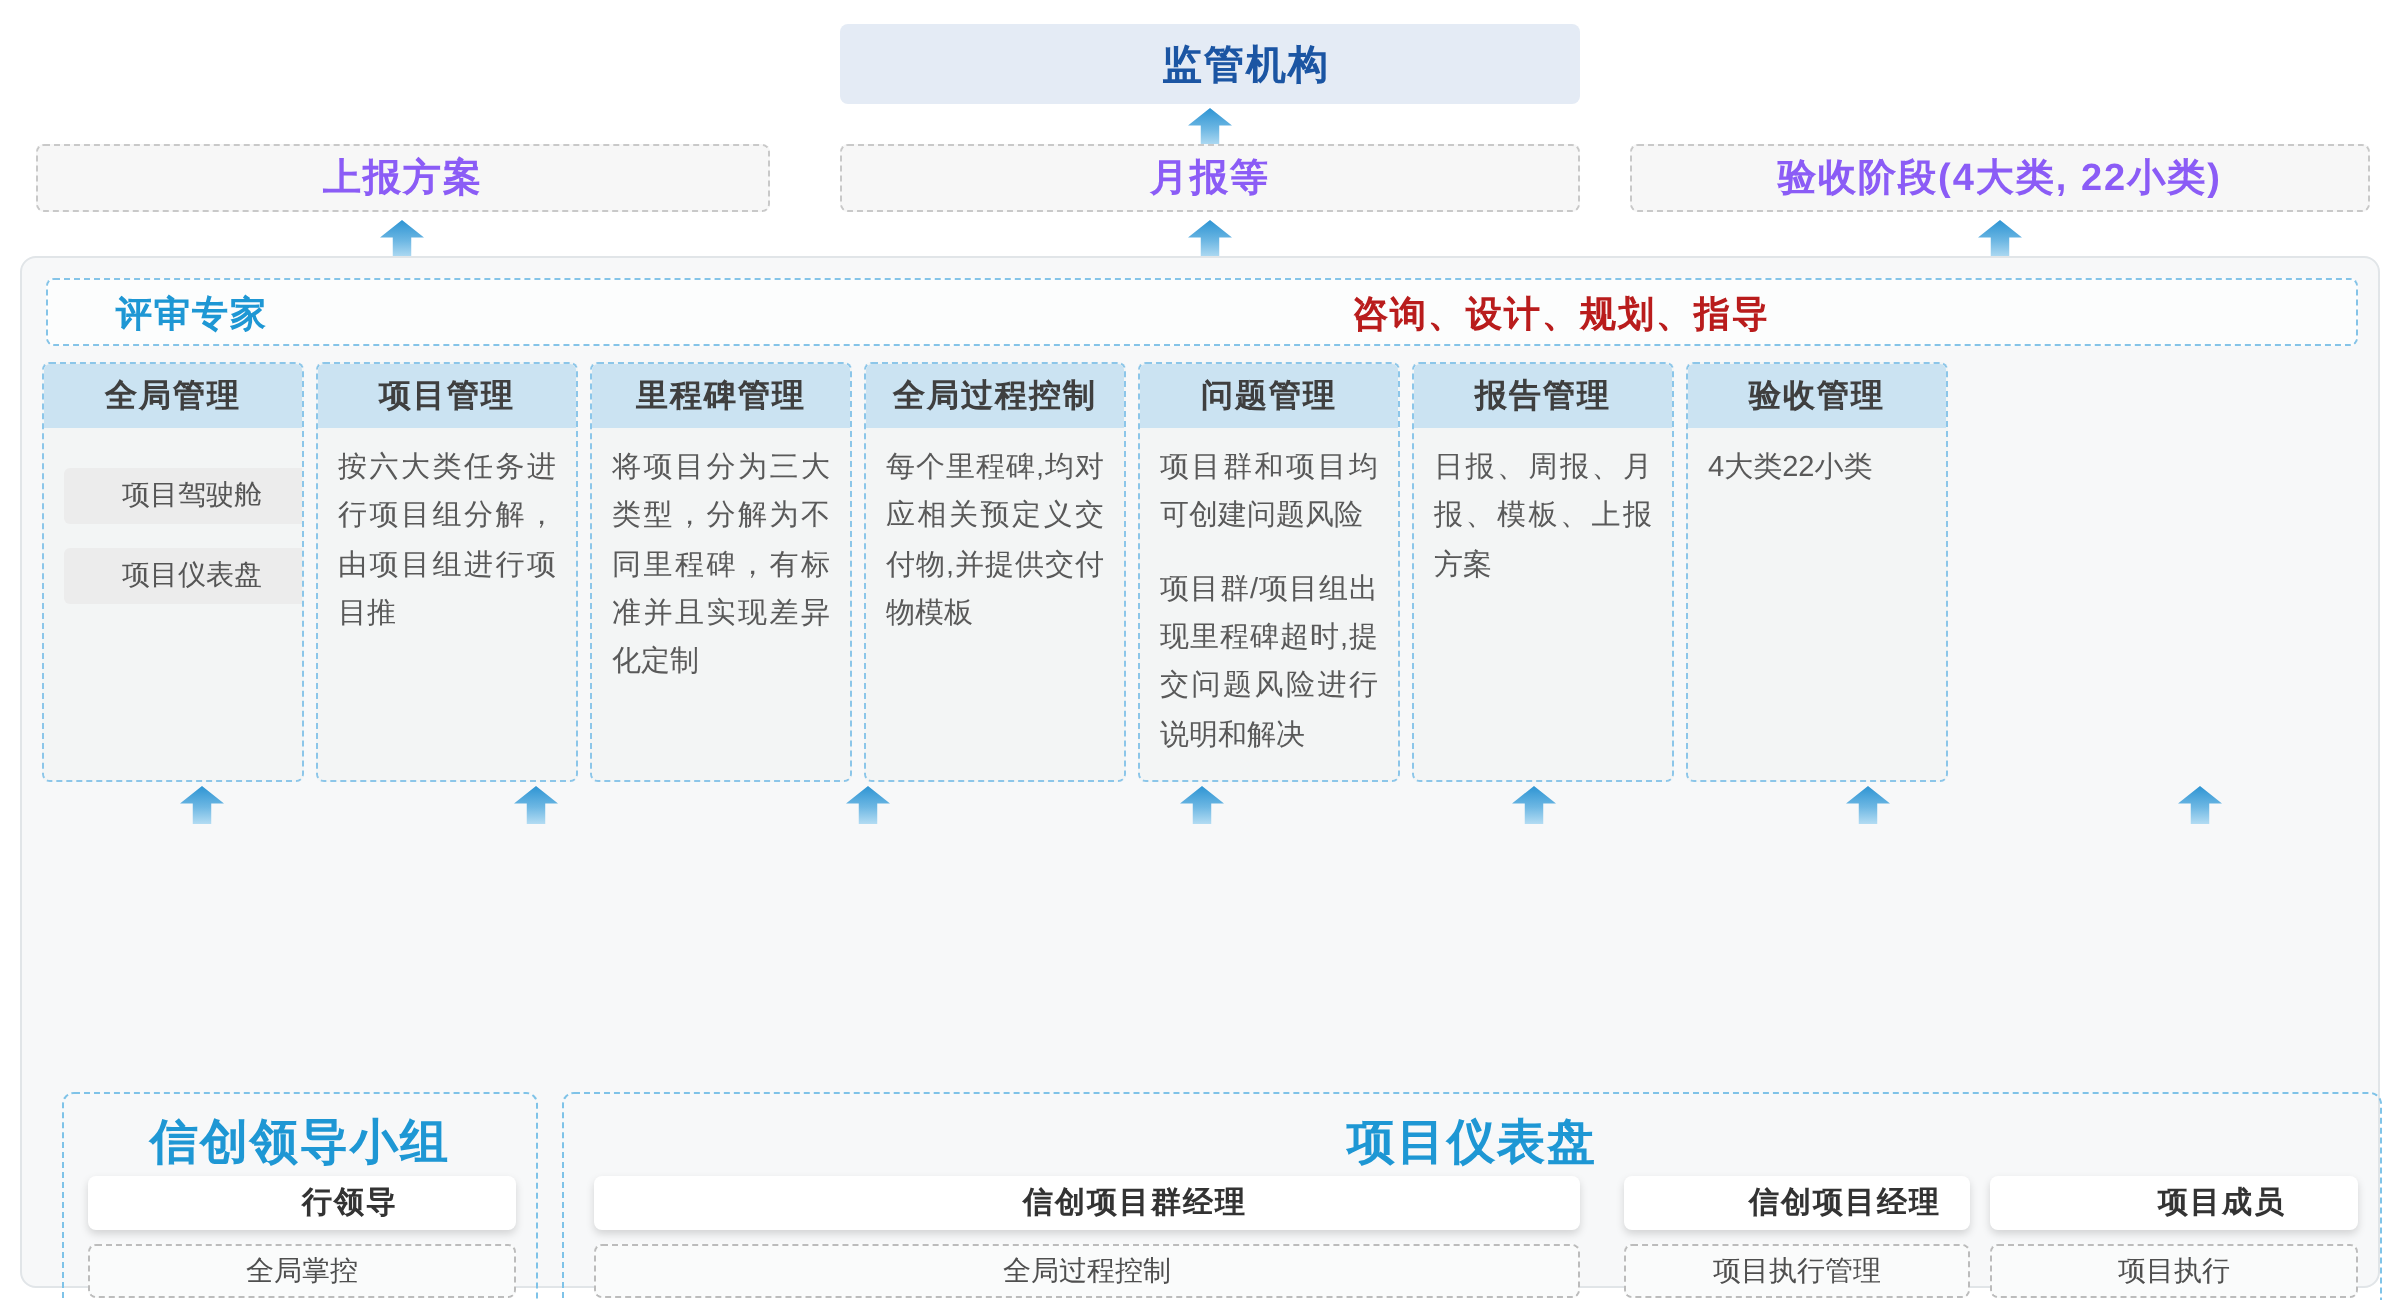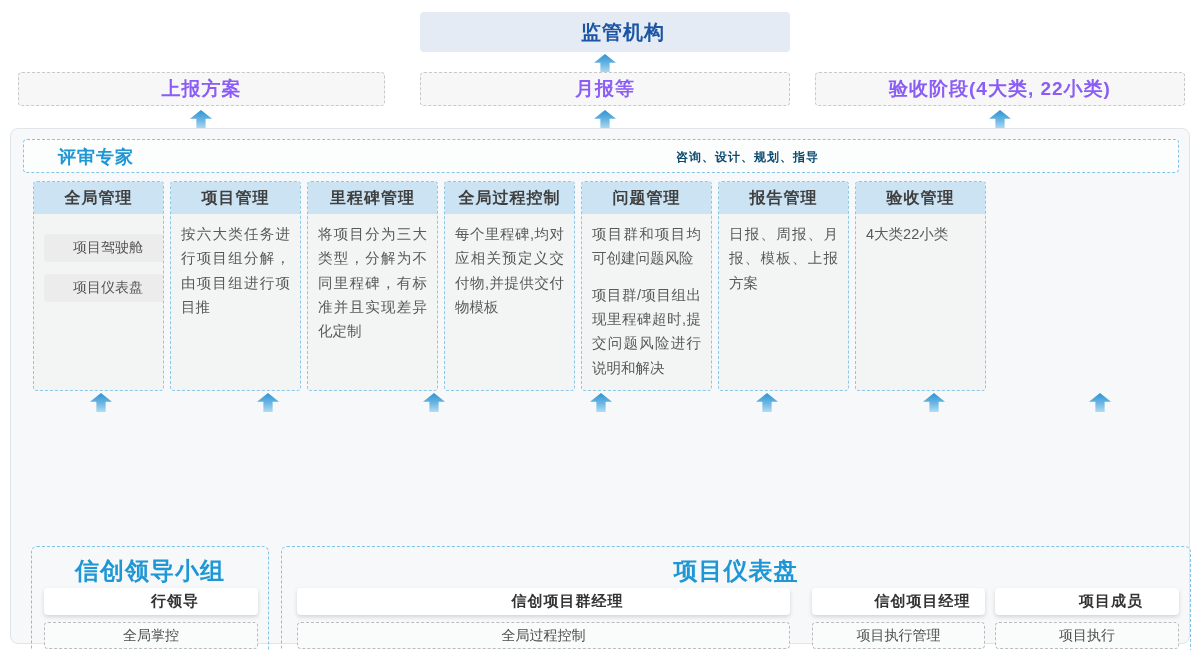--- a/index.html
+++ b/index.html
@@ -41,26 +41,26 @@
   .panel-header {
     position: absolute; left: 12px; top: 10px; width: 1156px; height: 34px;
     background: #fcfdfd; border: 1px dashed #85c4e8; border-radius: 4px;
   }
   .panel-header .left-title {
     position: absolute; left: 34px; top: 0; height: 34px; display: flex; align-items: center;
     font-size: 18px; font-weight: bold; color: #1e97d4; letter-spacing: 1px;
   }
   .panel-header .right-title {
     position: absolute; left: 56.5%; top: 0; height: 34px; display: flex; align-items: center;
-    font-size: 12px; font-weight: bold; color: #0c4a6e; letter-spacing: 1px;
+    font-size: 18px; font-weight: bold; color: #b91c1c; letter-spacing: 1px;
   }
 
   
   .columns {
-    position: absolute; left: 22px; top: 52px; width: 953px; height: 210px;
+    position: absolute; left: 10px; top: 52px; width: 953px; height: 210px;
     display: flex; gap: 6px;
   }
   .col-card {
     flex: 1; border: 1px dashed #8cc6e9; border-radius: 4px;
     background: #f3f5f5; overflow: hidden; display: flex; flex-direction: column;
   }
   .col-card .col-header {
     height: 32px; background: #cbe3f2; flex: 0 0 32px;
     display: flex; align-items: center; justify-content: center;
     font-size: 16px; font-weight: bold; color: #3f3f3f; letter-spacing: 1px;

